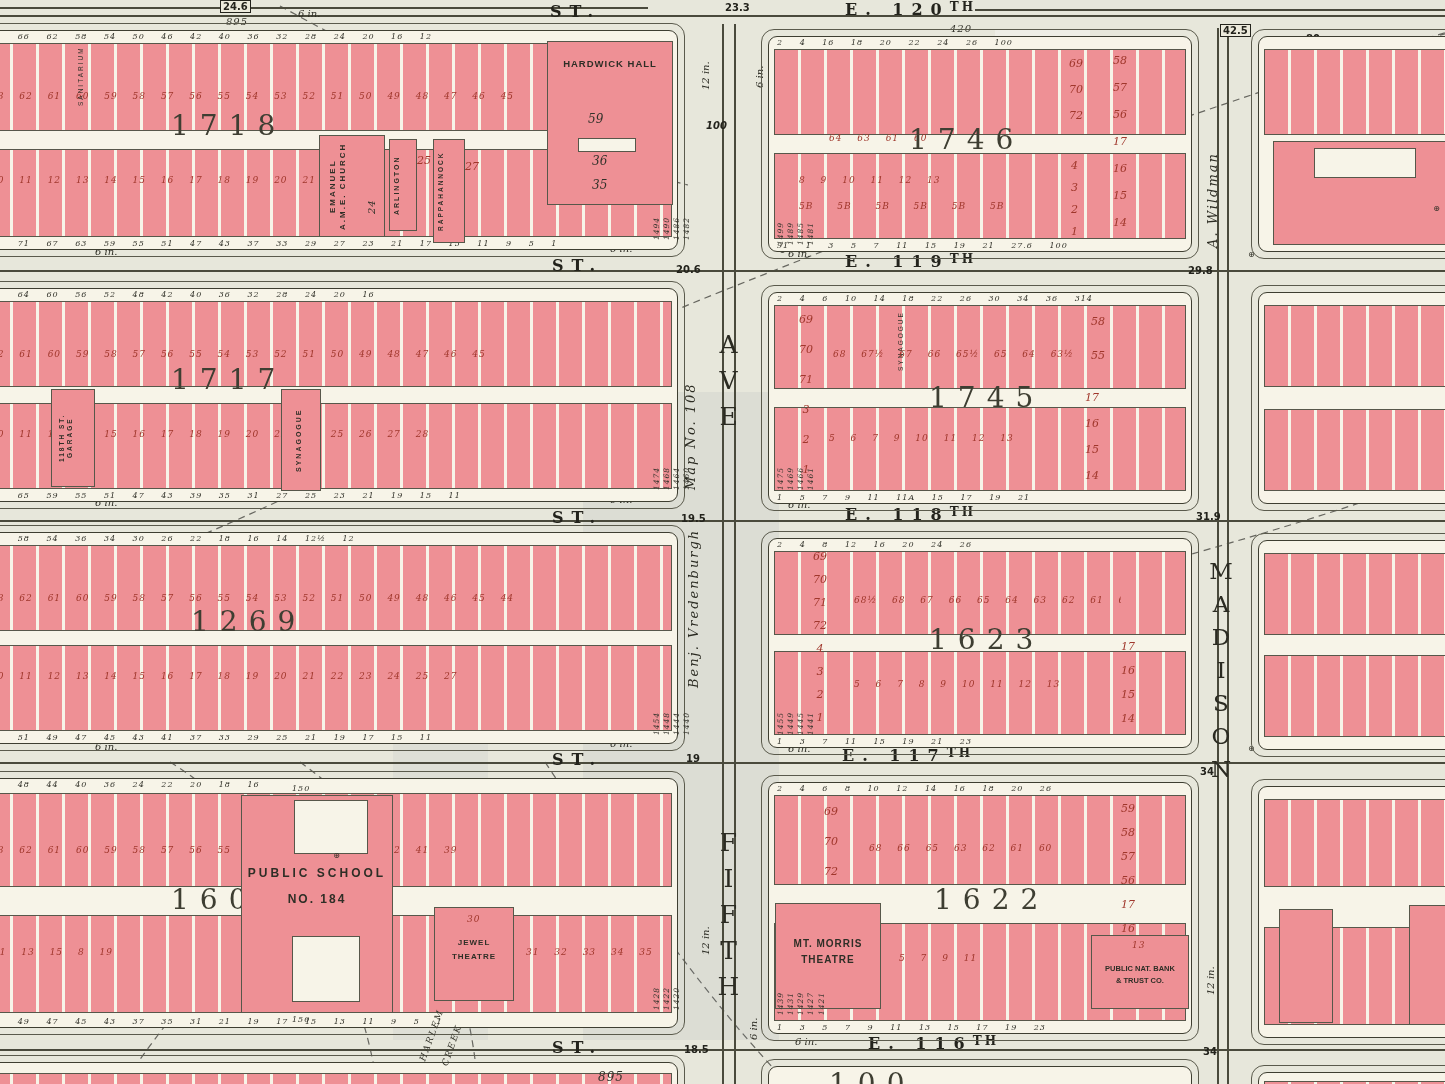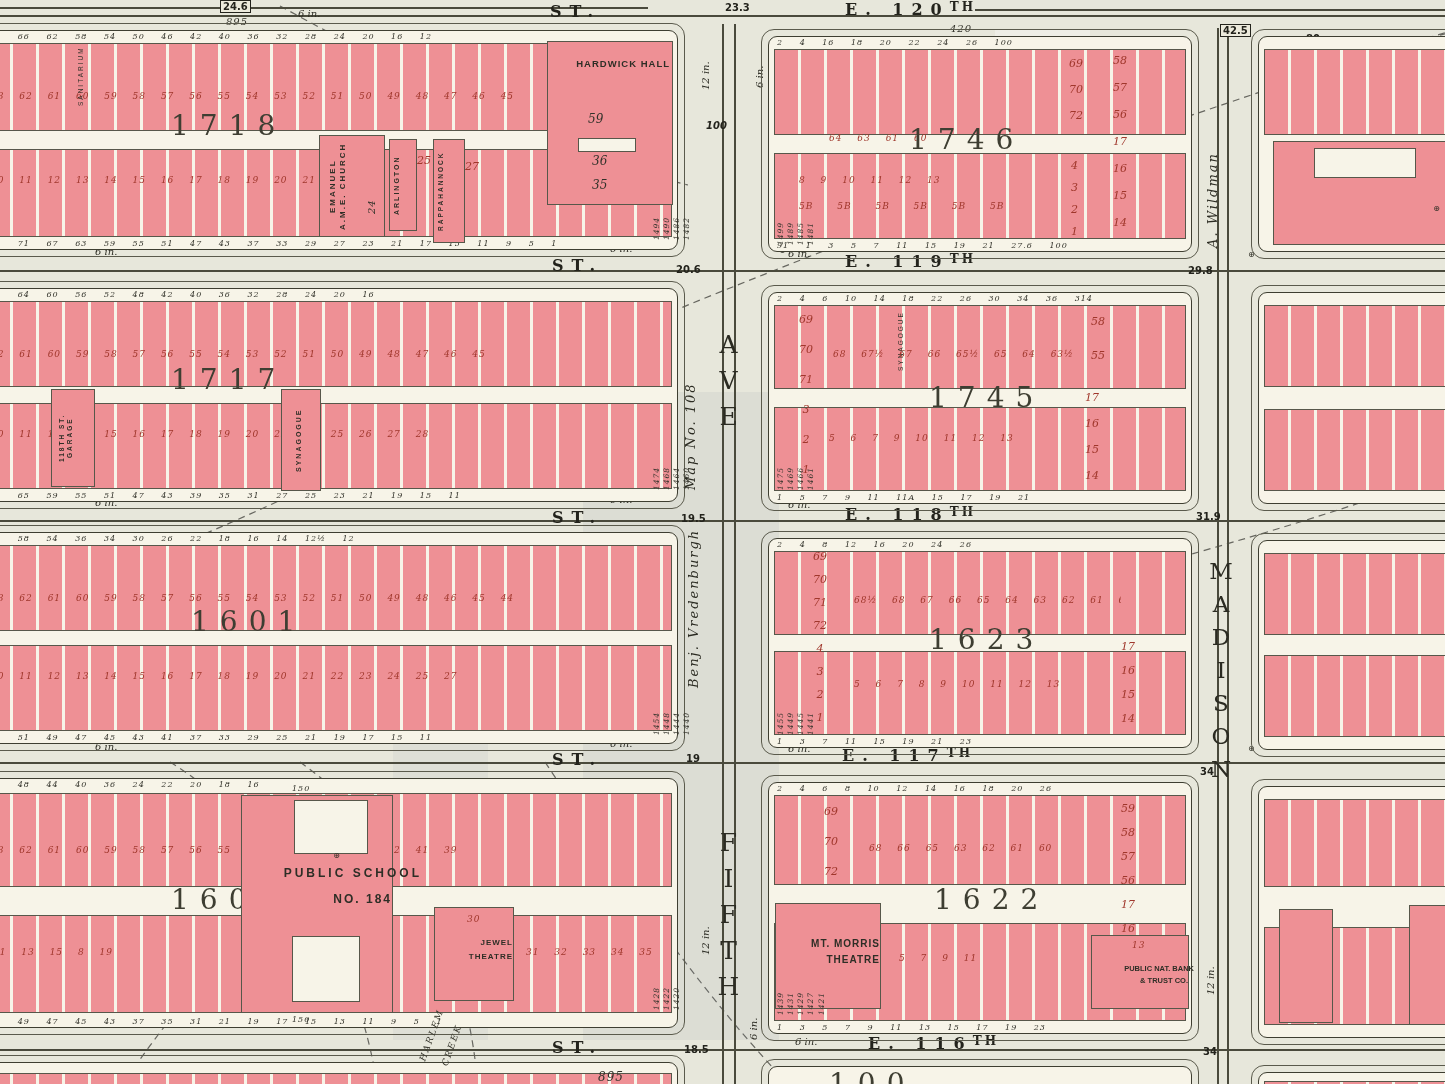--- a/index.html
+++ b/index.html
@@ -12,21 +12,21 @@
   .white{position:absolute;background:#f7f4e8;border:1px solid #57574a}
   .nums{position:absolute;font:italic 9px "DejaVu Serif",serif;color:#a0372c;letter-spacing:1px;word-spacing:11px;white-space:nowrap;overflow:hidden}
   .dims{position:absolute;font:italic 8px "DejaVu Serif",serif;color:#32322a;letter-spacing:1px;word-spacing:13px;white-space:nowrap;overflow:hidden}
   .blknum{position:absolute;font:400 28px "DejaVu Serif",serif;letter-spacing:11px;color:#3e3e32;white-space:nowrap}
   .stack{position:absolute;font:italic 11px "DejaVu Serif",serif;color:#a0372c;white-space:pre-line;line-height:24px;text-align:center}
   .bignum{position:absolute;font:italic 12px "DejaVu Serif",serif;color:#32322a}
   .vlabel{position:absolute;writing-mode:vertical-rl;transform:rotate(180deg);white-space:pre-line;
           font:700 9px "Liberation Sans",sans-serif;letter-spacing:2px;color:#2e2e26;line-height:1.3;text-align:center}
   .vnums{position:absolute;writing-mode:vertical-rl;transform:rotate(180deg);white-space:pre-line;
          font:italic 7.5px "DejaVu Serif",serif;color:#32322a;line-height:1.35;letter-spacing:1px}
-  .hlabel{position:absolute;font:700 10px "Liberation Sans",sans-serif;letter-spacing:2px;color:#2e2e26;text-align:right;white-space:nowrap}
+  .hlabel{position:absolute;font:700 10px "Liberation Sans",sans-serif;letter-spacing:2px;color:#2e2e26;text-align:center;white-space:nowrap}
   .stname{position:absolute;font:700 16px "DejaVu Serif",serif;letter-spacing:8px;color:#23231c;white-space:nowrap}
   .stname .sup{font-size:12px;vertical-align:4px;letter-spacing:3px}
   .wm{position:absolute;font:700 10px "DejaVu Sans",sans-serif;color:#23231c;white-space:nowrap}
   .wm.box{border:1px solid #23231c;padding:0 2px;background:#eceadc}
   .pipe{position:absolute;font:italic 10px "DejaVu Serif",serif;color:#2c2c24;white-space:nowrap}
   .pipe.rot{transform:rotate(-90deg);transform-origin:left top}
   .avname{position:absolute;writing-mode:vertical-lr;text-orientation:upright;font:400 25px "DejaVu Serif",serif;color:#2b2b22;letter-spacing:7px;white-space:nowrap}
   .owner{position:absolute;writing-mode:vertical-rl;transform:rotate(180deg);font:italic 13px "DejaVu Serif",serif;color:#2b2b22;letter-spacing:2px;white-space:nowrap}
   .vpipe{position:absolute;width:1.5px;background:#4a4a3c}
   .hpipe{position:absolute;height:1.5px;background:#4a4a3c;left:0;right:0}
@@ -260,21 +260,21 @@
     <div class="dims" style="left:20px;bottom:1px;width:120px"></div>
   </div>
 
   <div class="blk" style="left:-20px;top:532px;width:696px;height:210px">
     <div class="dims" style="left:8px;right:10px;top:1px">62 58 54 36 34 30 26 22 18 16 14 12½ 12</div>
     <div class="lots" style="left:5px;right:5px;top:12px;height:84px"></div>
     <div class="nums" style="left:10px;right:60px;top:60px">63 62 61 60 59 58 57 56 55 54 53 52 51 50 49 48 46 45 44</div>
     <div class="lots" style="left:5px;right:5px;bottom:12px;height:84px"></div>
     <div class="nums" style="left:10px;right:60px;bottom:62px">10 11 12 13 14 15 16 17 18 19 20 21 22 23 24 25 27</div>
     <div class="dims" style="left:8px;right:10px;bottom:1px">53 51 49 47 45 43 41 37 33 29 25 21 19 17 15 11</div>
-    <div class="blknum" style="left:210px;top:72px">1601</div>
+    <div class="blknum" style="left:210px;top:72px">1269</div>
   </div>
 
   <div class="blk" style="left:768px;top:538px;width:422px;height:208px">
     <div class="dims" style="left:8px;right:8px;top:1px">2 4 8 12 16 20 24 26</div>
     <div class="lots" style="left:5px;right:5px;top:12px;height:82px"></div>
     <div class="lots" style="left:5px;right:5px;bottom:12px;height:82px"></div>
     <div class="stack" style="left:44px;top:6px;line-height:23px">69
 70
 71
 72

